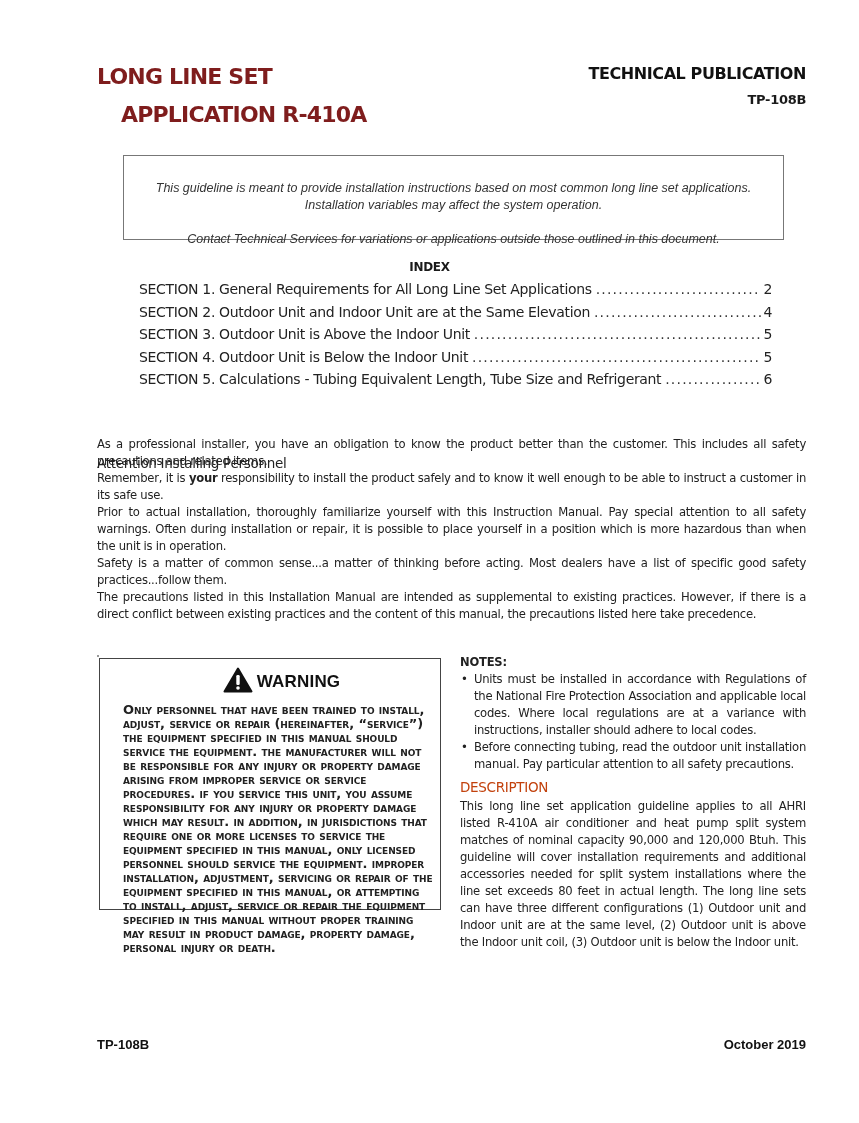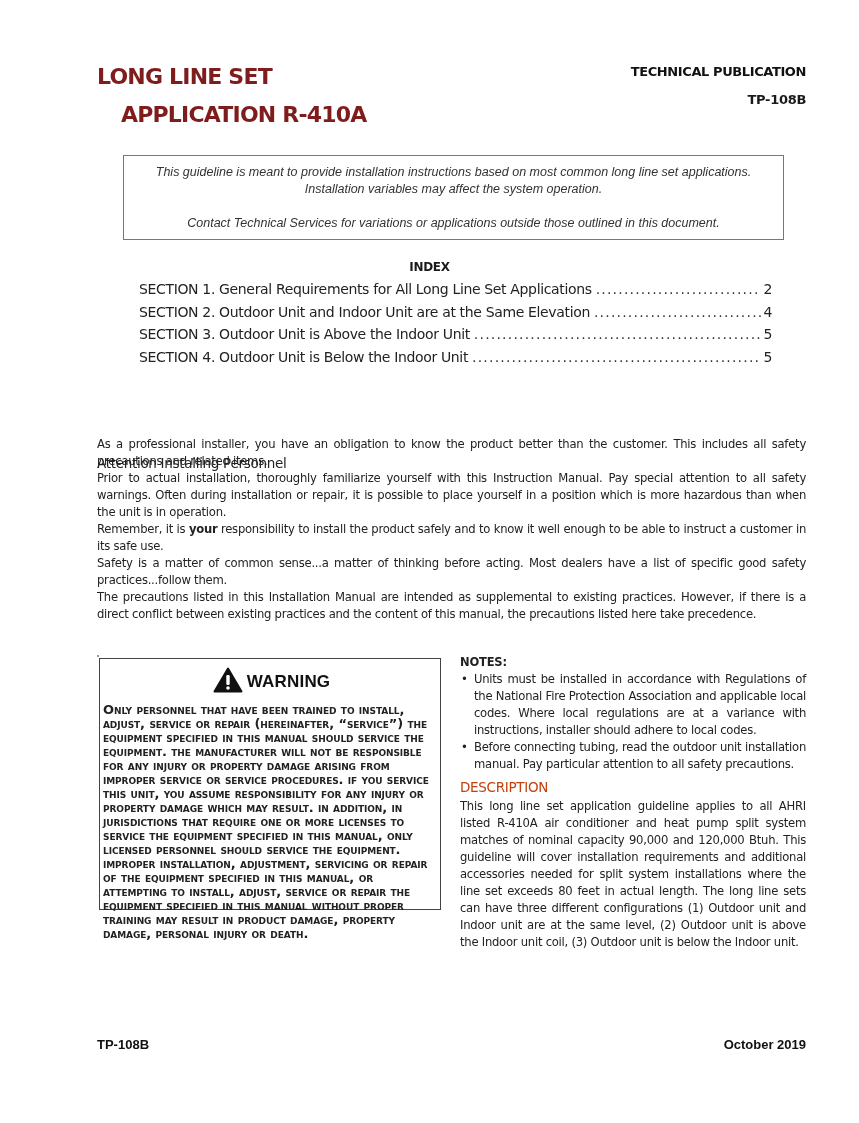--- a/index.html
+++ b/index.html
@@ -7,29 +7,29 @@
     width: 859px; height: 1123px; position: relative; overflow: hidden;
     font-family: "Liberation Sans", sans-serif; color: #1a1a1a;
   }
   .abs { position: absolute; }
   .title-line {
     font-family: "DejaVu Sans", sans-serif; font-weight: bold;
     font-size: 22px; letter-spacing: -0.8px; color: #7f1d1d;
   }
   .tp-head {
     font-family: "DejaVu Sans", sans-serif; font-weight: bold;
-    font-size: 13px; letter-spacing: -0.4px; color: #111; text-align: center;
+    font-size: 16px; letter-spacing: -0.4px; color: #111; text-align: center;
   }
   .tp-code { font-family: "DejaVu Sans", sans-serif; font-weight: bold; font-size: 13px; text-align: right; letter-spacing: -0.3px; }
   .notice-box {
     left: 123px; top: 155px; width: 661px; height: 85px;
     border: 1.5px solid #777; box-sizing: border-box;
     font-family: "Liberation Sans", sans-serif; font-style: italic;
     font-size: 12.5px; color: #333; text-align: center; line-height: 17px;
-    padding-top: 8px;
+    padding-top: 24px;
   }
   .notice-box p { margin: 0; }
   .notice-gap { height: 17px; }
   .index-title {
     left: 0; width: 859px; top: 260px; text-align: center;
     font-family: "DejaVu Sans", sans-serif; font-weight: bold; font-size: 12px; letter-spacing: -0.3px;
   }
   .index-list { left: 139px; top: 281px; width: 633px; }
   .index-row {
     display: flex; align-items: baseline; height: 22.6px;
@@ -45,21 +45,21 @@
   }
   .body-text {
     left: 97px; top: 436px; width: 709px;
     font-family: "DejaVu Sans", sans-serif; font-size: 11.6px; line-height: 17.05px; color: #222;
     text-align: justify; letter-spacing: -0.25px;
   }
   .body-text p { margin: 0; }
   .dot-mark { left: 97px; top: 655px; width: 2px; height: 2px; background: #999; }
   .warning-box {
     left: 99px; top: 658px; width: 342px; height: 252px;
-    border: 1.5px solid #444; box-sizing: border-box; padding: 8px 6px 4px 3px;
+    border: 1.5px solid #444; box-sizing: border-box; padding: 8px 6px 4px 23px;
   }
   .warning-head {
     display: flex; align-items: center; justify-content: center; gap: 4px;
     margin-bottom: 6px; margin-left: 6px;
   }
   .warning-head .wlabel {
     font-family: "Liberation Sans", sans-serif; font-weight: bold; font-size: 17px; color: #111; letter-spacing: 0.2px;
   }
   .warning-text {
     font-family: "DejaVu Sans", sans-serif; font-weight: bold; font-size: 13px;
@@ -113,27 +113,32 @@
   <div class="index-row">
     <span class="lbl">SECTION 3. Outdoor Unit is Above the Indoor Unit</span>
     <span class="dots"></span>
     <span class="pg">5</span>
   </div>
   <div class="index-row">
     <span class="lbl">SECTION 4. Outdoor Unit is Below the Indoor Unit</span>
     <span class="dots"></span>
     <span class="pg">5</span>
   </div>
+  <div class="index-row">
+    <span class="lbl">SECTION 5. Calculations - Tubing Equivalent Length, Tube Size and Refrigerant</span>
+    <span class="dots"></span>
+    <span class="pg">6</span>
+  </div>
 </div>
 
 <div class="abs section-head" style="left:97px; top:415px;">Attention Installing Personnel</div>
 <div class="abs body-text">
   <p>As a professional installer, you have an obligation to know the product better than the customer.  This includes all safety precautions and related items.</p>
+  <p><span>Remember, it is </span><b>your</b><span> responsibility to install the product safely and to know it well enough to be able to instruct a customer in its safe use.</span></p>
   <p>Prior to actual installation, thoroughly familiarize yourself with this Instruction Manual. Pay special attention to all safety warnings. Often during installation or repair, it is possible to place yourself in a position which is more hazardous than when the unit is in operation.</p>
-  <p><span>Remember, it is </span><b>your</b><span> responsibility to install the product safely and to know it well enough to be able to instruct a customer in its safe use.</span></p>
   <p>Safety is a matter of common sense...a matter of thinking before acting. Most dealers have a list of specific good safety practices...follow them.</p>
   <p>The precautions listed in this Installation Manual are intended as supplemental to existing practices.  However, if there is a direct conflict between existing practices and the content of this manual, the precautions listed here take precedence.</p>
 </div>
 
 <div class="abs dot-mark"></div>
 <div class="abs warning-box">
   <div class="warning-head">
     <span>
       <svg width="30" height="26" viewBox="0 0 30 26">
         <path d="M15 1.5 L28.5 24.5 L1.5 24.5 Z" fill="#111" stroke="#111" stroke-width="2" stroke-linejoin="round"></path>

